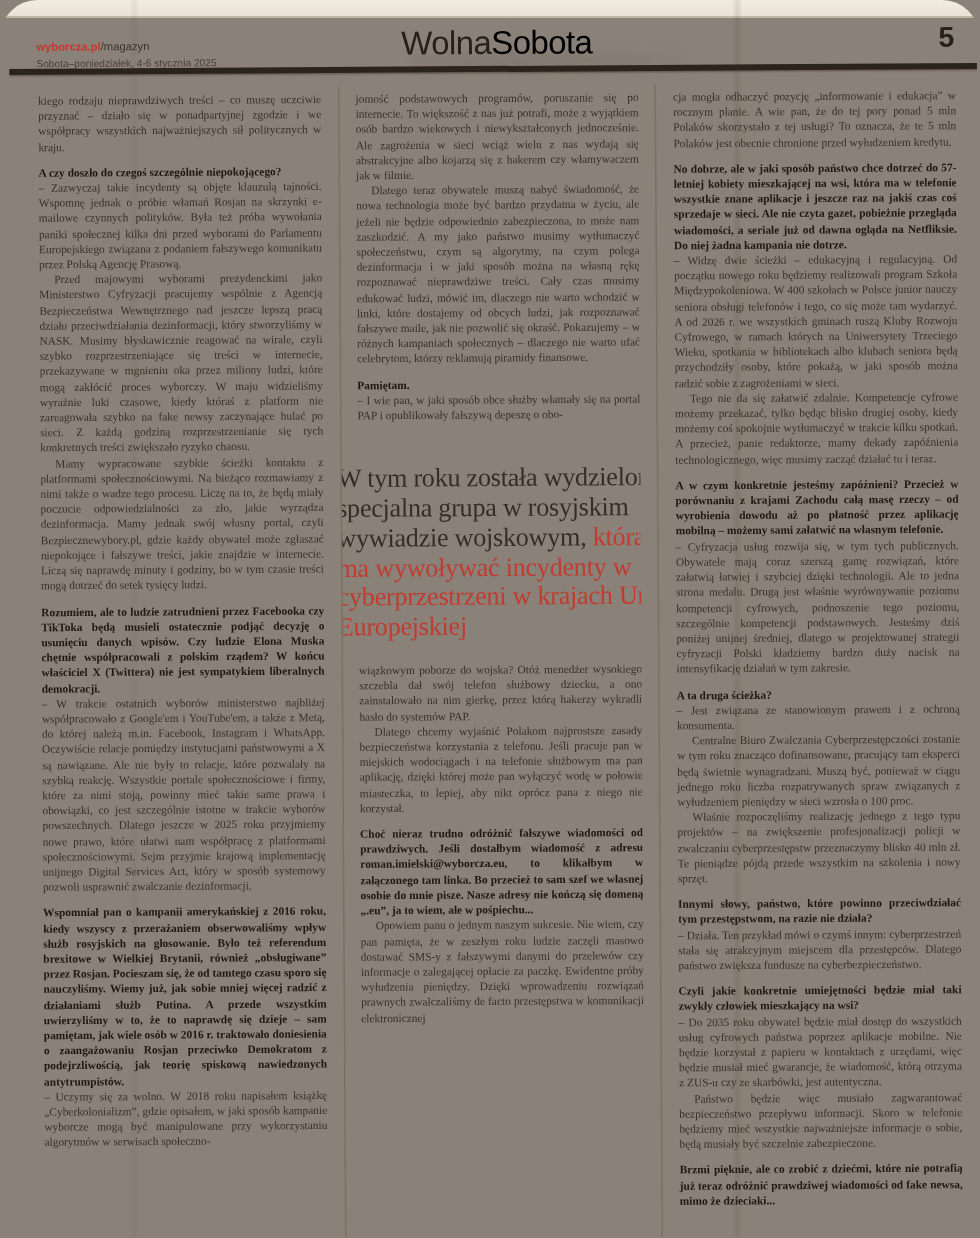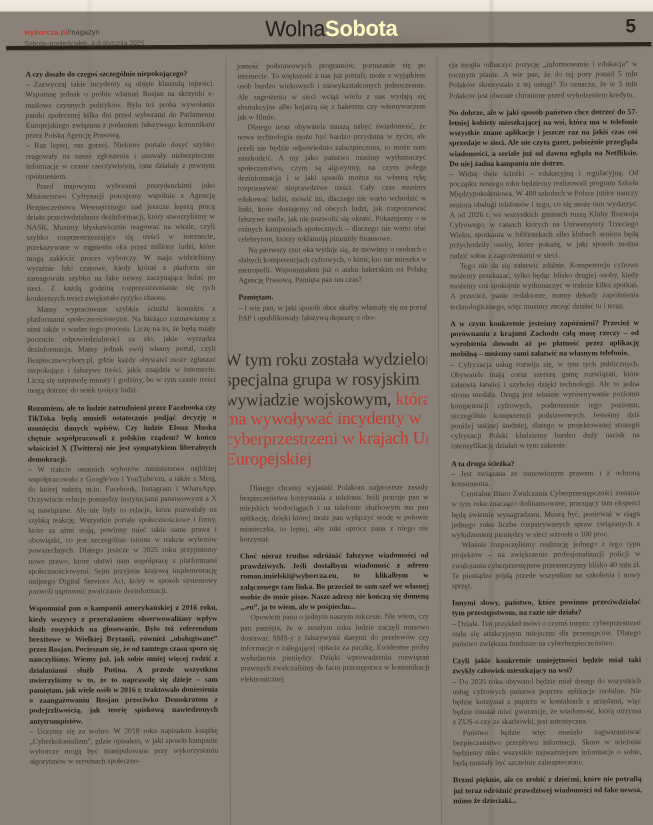--- a/index.html
+++ b/index.html
@@ -8,20 +8,21 @@
     width:653px;height:825px;
     overflow:hidden;
     font-family:"Liberation Serif", serif;
     background:
       linear-gradient(180deg, rgba(120,100,75,.18) 0%, rgba(120,100,75,0) 6%),
       linear-gradient(90deg, rgba(70,55,40,.35) 0, rgba(70,55,40,.10) 8px, rgba(70,55,40,0) 16px),
       linear-gradient(270deg, rgba(90,75,55,.16) 0, rgba(90,75,55,0) 40px),
       radial-gradient(ellipse at 48% 42%, #eee4d3 0%, #e7dccا 45%, #e2d6c2 75%, #d9cbb4 100%),
       #e6dbc8;
     color:#383026;
+    border-radius:25px;
   }
   .topband{
     position:absolute;left:0;top:0;right:0;height:11px;
     background:linear-gradient(180deg,#f1ece2,#e9e2d4);
     border-bottom:1px solid #c6b9a2;
   }
   .crease{position:absolute;top:0;bottom:0;width:7px;pointer-events:none;
     background:linear-gradient(90deg,transparent,rgba(70,58,44,.13) 50%,transparent);}
   .crease.c1{left:488px;}
   .crease.c2{left:86px;opacity:.55;}
@@ -34,21 +35,21 @@
   .skew{position:absolute;left:0;top:0;right:0;bottom:0;transform:rotate(-0.35deg);transform-origin:50% 40%;}
 
   
   .hdr{position:absolute;left:26px;right:13px;top:16px;height:26px;font-family:"Liberation Sans",sans-serif;}
   .hdr-left{position:absolute;left:0;top:2px;line-height:1.25;}
   .site{font-size:7.5px;font-weight:bold;color:#c4372b;}
   .section{font-size:7.5px;color:#3a332b;}
   .date{font-size:6.8px;color:#4a423a;}
   .masthead{position:absolute;left:0;right:0;top:0;text-align:center;font-size:22px;letter-spacing:-.4px;line-height:26px;}
   .mast-b{font-weight:normal;color:#26211b;}
-  .mast-l{font-weight:bold;color:#fef9c3;}
+  .mast-l{font-weight:normal;color:#000000;}
   .pageno{position:absolute;right:2px;top:1px;font-size:19px;font-weight:bold;color:#26211b;}
   .rule{position:absolute;left:8px;right:0;top:44px;height:4px;background:#2a241d;box-shadow:0 1px 1px rgba(40,30,20,.35);}
 
   
   .cols{
     position:absolute;left:27px;right:14px;top:57px;bottom:0;
     display:flex;align-items:stretch;
   }
   .col{flex:1 1 0;overflow:hidden;padding-top:4px;}
   .col + .col{border-left:1px solid rgba(104,89,68,.42);margin-left:11px;padding-left:11px;}
@@ -81,40 +82,40 @@
         <div class="date">Sobota–poniedziałek, 4-6 stycznia 2025</div>
       </div>
       <div class="ghost"></div>
       <div class="masthead"><span class="mast-b">Wolna</span><span class="mast-l">Sobota</span></div>
       <div class="pageno">5</div>
     </div>
     <div class="rule"></div>
 
     <div class="cols">
       <div class="col">
+          <p class="blk cont">kiego rodzaju nieprawdziwych treści – co muszę uczciwie przyznać – działo się w ponadpartyjnej zgodzie i we współpracy wszystkich najważniejszych sił politycznych w kraju.</p>
           <p class="blk q">A czy doszło do czegoś szczególnie niepokojącego?</p>
           <p class="blk a">– Zazwyczaj takie incydenty są objęte klauzulą tajności. Wspomnę jednak o próbie włamań Rosjan na skrzynki e-mailowe czynnych polityków. Była też próba wywołania paniki społecznej kilka dni przed wyborami do Parlamentu Europejskiego związana z podaniem fałszywego komunikatu przez Polską Agencję Prasową.</p>
-          <p class="blk a">– Raz lepiej, raz gorzej. Niektóre portale dosyć szybko reagowały na nasze zgłoszenia i usuwały niebezpieczne informacje w czasie rzeczywistym, inne działały z pewnym opóźnieniem.</p>
           <p class="blk p">Przed majowymi wyborami prezydenckimi jako Ministerstwo Cyfryzacji pracujemy wspólnie z Agencją Bezpieczeństwa Wewnętrznego nad jeszcze lepszą pracą działu przeciwdziałania dezinformacji, który stworzyliśmy w NASK. Musimy błyskawicznie reagować na wirale, czyli szybko rozprzestrzeniające się treści w internecie, przekazywane w mgnieniu oka przez miliony ludzi, które mogą zakłócić proces wyborczy. W maju widzieliśmy wyraźnie luki czasowe, kiedy któraś z platform nie zareagowała szybko na fake newsy zaczynające hulać po sieci. Z każdą godziną rozprzestrzenianie się tych konkretnych treści zwiększało ryzyko chaosu.</p>
           <p class="blk p">Mamy wypracowane szybkie ścieżki kontaktu z platformami społecznościowymi. Na bieżąco rozmawiamy z nimi także o wadze tego procesu. Liczę na to, że będą miały poczucie odpowiedzialności za zło, jakie wyrządza dezinformacja. Mamy jednak swój własny portal, czyli Bezpiecznewybory.pl, gdzie każdy obywatel może zgłaszać niepokojące i fałszywe treści, jakie znajdzie w internecie. Liczą się naprawdę minuty i godziny, bo w tym czasie treści mogą dotrzeć do setek tysięcy ludzi.</p>
           <p class="blk q">Rozumiem, ale to ludzie zatrudnieni przez Facebooka czy TikToka będą musieli ostatecznie podjąć decyzję o usunięciu danych wpisów. Czy ludzie Elona Muska chętnie współpracowali z polskim rządem? W końcu właściciel X (Twittera) nie jest sympatykiem liberalnych demokracji.</p>
           <p class="blk a">– W trakcie ostatnich wyborów ministerstwo najbliżej współpracowało z Google'em i YouTube'em, a także z Metą, do której należą m.in. Facebook, Instagram i WhatsApp. Oczywiście relacje pomiędzy instytucjami państwowymi a X są nawiązane. Ale nie były to relacje, które pozwalały na szybką reakcję. Wszystkie portale społecznościowe i firmy, które za nimi stoją, powinny mieć takie same prawa i obowiązki, co jest szczególnie istotne w trakcie wyborów powszechnych. Dlatego jeszcze w 2025 roku przyjmiemy nowe prawo, które ułatwi nam współpracę z platformami społecznościowymi. Sejm przyjmie krajową implementację unijnego Digital Services Act, który w sposób systemowy pozwoli usprawnić zwalczanie dezinformacji.</p>
           <p class="blk q">Wspomniał pan o kampanii amerykańskiej z 2016 roku, kiedy wszyscy z przerażaniem obserwowaliśmy wpływ służb rosyjskich na głosowanie. Było też referendum brexitowe w Wielkiej Brytanii, również „obsługiwane” przez Rosjan. Pocieszam się, że od tamtego czasu sporo się nauczyliśmy. Wiemy już, jak sobie mniej więcej radzić z działaniami służb Putina. A przede wszystkim uwierzyliśmy w to, że to naprawdę się dzieje – sam pamiętam, jak wiele osób w 2016 r. traktowało doniesienia o zaangażowaniu Rosjan przeciwko Demokratom z podejrzliwością, jak teorię spiskową nawiedzonych antytrumpistów.</p>
           <p class="blk a">– Uczymy się za wolno. W 2018 roku napisałem książkę „Cyberkolonializm”, gdzie opisałem, w jaki sposób kampanie wyborcze mogą być manipulowane przy wykorzystaniu algorytmów w serwisach społeczno-</p>
         </div>
       <div class="col">
         <div>
             <p class="blk cont">jomość podstawowych programów, poruszanie się po internecie. To większość z nas już potrafi, może z wyjątkiem osób bardzo wiekowych i niewykształconych jednocześnie. Ale zagrożenia w sieci wciąż wielu z nas wydają się abstrakcyjne albo kojarzą się z hakerem czy włamywaczem jak w filmie.</p>
             <p class="blk p">Dlatego teraz obywatele muszą nabyć świadomość, że nowa technologia może być bardzo przydatna w życiu, ale jeżeli nie będzie odpowiednio zabezpieczona, to może nam zaszkodzić. A my jako państwo musimy wytłumaczyć społeczeństwu, czym są algorytmy, na czym polega dezinformacja i w jaki sposób można na własną rękę rozpoznawać nieprawdziwe treści. Cały czas musimy edukować ludzi, mówić im, dlaczego nie warto wchodzić w linki, które dostajemy od obcych ludzi, jak rozpoznawać fałszywe maile, jak nie pozwolić się okraść. Pokazujemy – w różnych kampaniach społecznych – dlaczego nie warto ufać celebrytom, którzy reklamują piramidy finansowe.</p>
-            <p class="blk p">Na pierwszy rzut oka wydaje się, że mówimy o osobach o słabych kompetencjach cyfrowych, o kimś, kto nie mieszka w metropolii. Wspomniałem już o ataku hakerskim na Polską Agencję Prasową. Pamięta pan ten czas?</p>
             <p class="blk q">Pamiętam.</p>
             <p class="blk a">– I wie pan, w jaki sposób obce służby włamały się na portal PAP i opublikowały fałszywą depeszę o obo-</p>
           </div>
         <div class="pullquote"><span>W tym roku została wydzielona specjalna grupa w rosyjskim wywiadzie wojskowym, </span><span class="pq-red">która ma wywoływać incydenty w cyberprzestrzeni w krajach Unii Europejskiej</span></div>
         <div>
+            <p class="blk cont">wiązkowym poborze do wojska? Otóż menedżer wysokiego szczebla dał swój telefon służbowy dziecku, a ono zainstalowało na nim gierkę, przez którą hakerzy wykradli hasło do systemów PAP.</p>
             <p class="blk p">Dlatego chcemy wyjaśnić Polakom najprostsze zasady bezpieczeństwa korzystania z telefonu. Jeśli pracuje pan w miejskich wodociągach i na telefonie służbowym ma pan aplikację, dzięki której może pan wyłączyć wodę w połowie miasteczka, to lepiej, aby nikt oprócz pana z niego nie korzystał.</p>
             <p class="blk q">Choć nieraz trudno odróżnić fałszywe wiadomości od prawdziwych. Jeśli dostałbym wiadomość z adresu roman.imielski@wyborcza.eu, to klikałbym w załączonego tam linka. Bo przecież to sam szef we własnej osobie do mnie pisze. Nasze adresy nie kończą się domeną „.eu”, ja to wiem, ale w pośpiechu...</p>
             <p class="blk p">Opowiem panu o jednym naszym sukcesie. Nie wiem, czy pan pamięta, że w zeszłym roku ludzie zaczęli masowo dostawać SMS-y z fałszywymi danymi do przelewów czy informacje o zalegającej opłacie za paczkę. Ewidentne próby wyłudzenia pieniędzy. Dzięki wprowadzeniu rozwiązań prawnych zwalczaliśmy de facto przestępstwa w komunikacji elektronicznej</p>
           </div>
       </div>
       <div class="col">
           <p class="blk cont">cja mogła odhaczyć pozycję „informowanie i edukacja” w rocznym planie. A wie pan, że do tej pory ponad 5 mln Polaków skorzystało z tej usługi? To oznacza, że te 5 mln Polaków jest obecnie chronione przed wyłudzeniem kredytu.</p>
           <p class="blk q">No dobrze, ale w jaki sposób państwo chce dotrzeć do 57-letniej kobiety mieszkającej na wsi, która ma w telefonie wszystkie znane aplikacje i jeszcze raz na jakiś czas coś sprzedaje w sieci. Ale nie czyta gazet, pobieżnie przegląda wiadomości, a seriale już od dawna ogląda na Netfliksie. Do niej żadna kampania nie dotrze.</p>
           <p class="blk a">– Widzę dwie ścieżki – edukacyjną i regulacyjną. Od początku nowego roku będziemy realizowali program Szkoła Międzypokoleniowa. W 400 szkołach w Polsce junior nauczy seniora obsługi telefonów i tego, co się może tam wydarzyć. A od 2026 r. we wszystkich gminach ruszą Kluby Rozwoju Cyfrowego, w ramach których na Uniwersytety Trzeciego Wieku, spotkania w bibliotekach albo klubach seniora będą przychodziły osoby, które pokażą, w jaki sposób można radzić sobie z zagrożeniami w sieci.</p>
           <p class="blk p">Tego nie da się załatwić zdalnie. Kompetencje cyfrowe możemy przekazać, tylko będąc blisko drugiej osoby, kiedy możemy coś spokojnie wytłumaczyć w trakcie kilku spotkań. A przecież, panie redaktorze, mamy dekady zapóźnienia technologicznego, więc musimy zacząć działać tu i teraz.</p>

